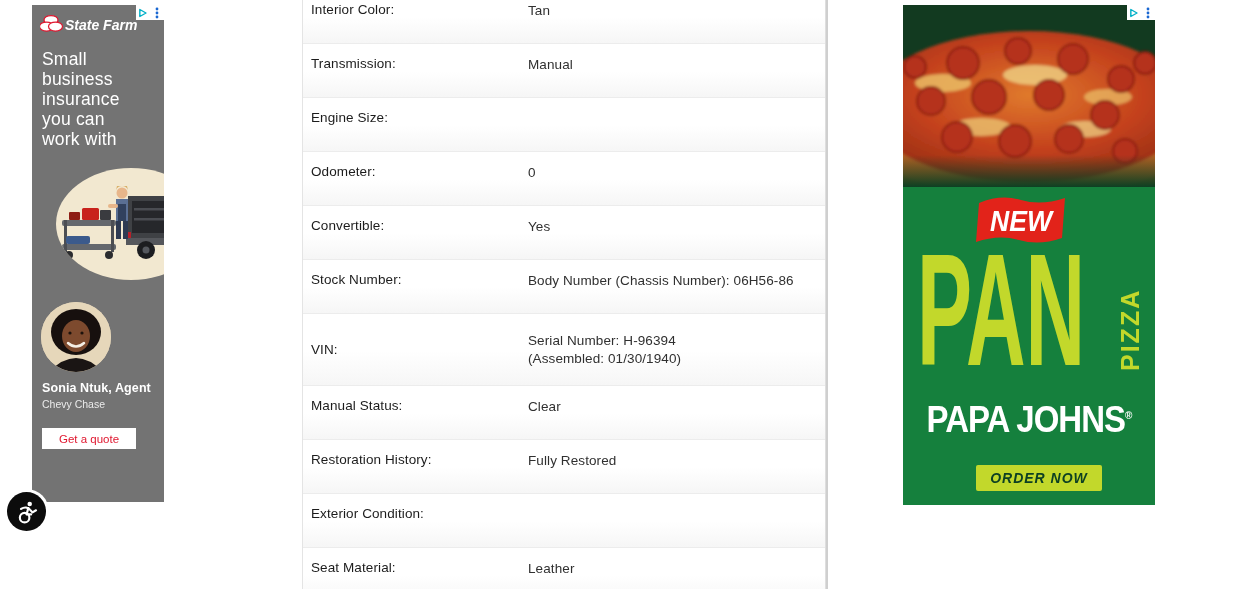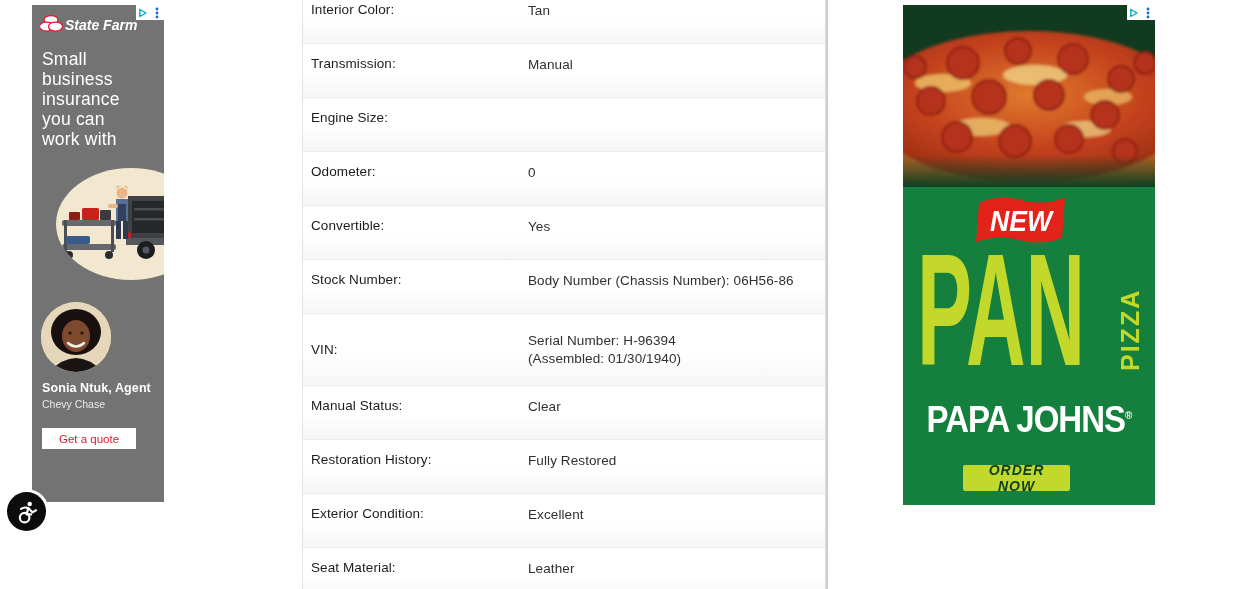--- a/index.html
+++ b/index.html
@@ -34,21 +34,21 @@
   
   #pj-ad{position:absolute;left:903px;top:5px;width:252px;height:500px;background:#15803d;overflow:hidden;cursor:pointer;text-decoration:underline;}
   #pj-photo{position:absolute;left:0;top:0;width:252px;height:182px;}
   #pj-flag{position:absolute;left:68px;top:186px;}
   #pj-pan{position:absolute;left:12px;top:236px;}
   #pj-pizza-vert{position:absolute;left:213px;top:278px;height:88px;width:28px;
     writing-mode:vertical-rl;transform:rotate(180deg);color:#c2d82b;font-size:25px;font-weight:bold;letter-spacing:2px;line-height:28px;}
   #pj-wordmark{position:absolute;left:0;top:396px;width:252px;text-align:center;color:#fff;
     font-size:33px;font-weight:bold;letter-spacing:-1px;transform:scaleY(1.12);}
   #pj-wordmark sup{font-size:10px;font-weight:bold;}
-  #pj-cta{position:absolute;left:60px;top:460px;width:107px;height:26px;background:#c2d82b;border:none;border-radius:2px;
+  #pj-cta{position:absolute;left:73px;top:460px;width:126px;height:26px;background:#c2d82b;border:none;border-radius:2px;
     color:#0d4023;font-size:14px;font-weight:bold;font-style:italic;letter-spacing:1px;
     display:flex;align-items:center;justify-content:center;cursor:pointer;font-family:inherit;}
 
   
   #a11y-widget{position:absolute;left:7px;top:492px;width:39px;height:39px;border-radius:50%;background:#0c0c0c;
     box-shadow:0 0 0 3px #fff;display:flex;align-items:center;justify-content:center;cursor:pointer;z-index:10;}
 </style>
 </head>
 <body>
 
@@ -184,21 +184,20 @@
       <div class="spec-value">Clear</div>
     </div>
 
     <div class="spec-row">
       <div class="spec-label">Restoration History:</div>
       <div class="spec-value">Fully Restored</div>
     </div>
 
     <div class="spec-row">
       <div class="spec-label">Exterior Condition:</div>
-      <div class="spec-value">Excellent</div>
     </div>
 
     <div class="spec-row">
       <div class="spec-label">Seat Material:</div>
       <div class="spec-value">Leather</div>
     </div>
   </div>
   <div id="table-outer-rule"></div>
 
   <div id="pj-ad">

